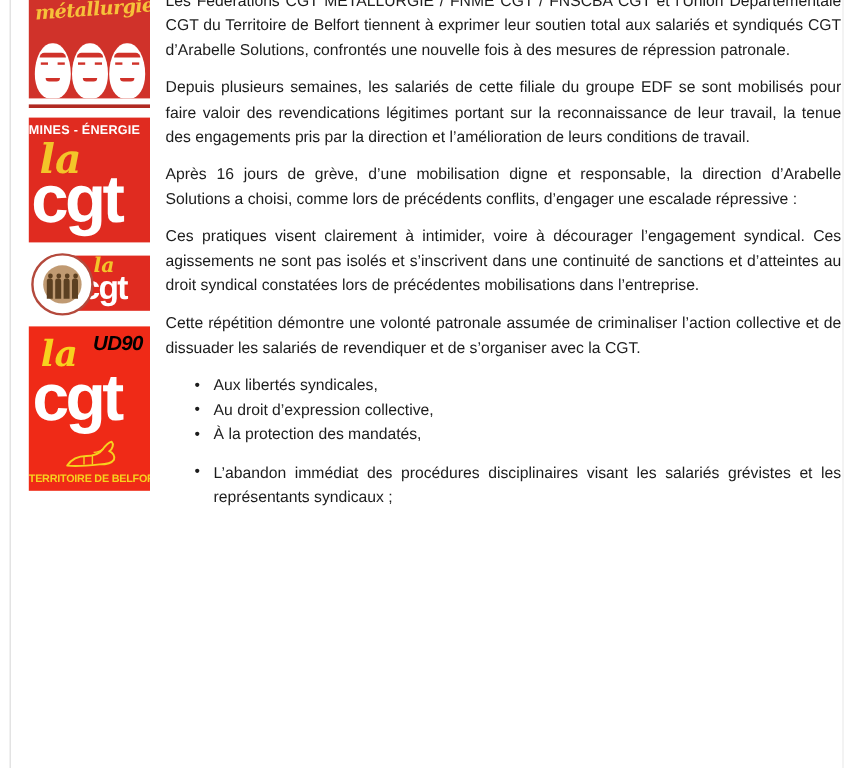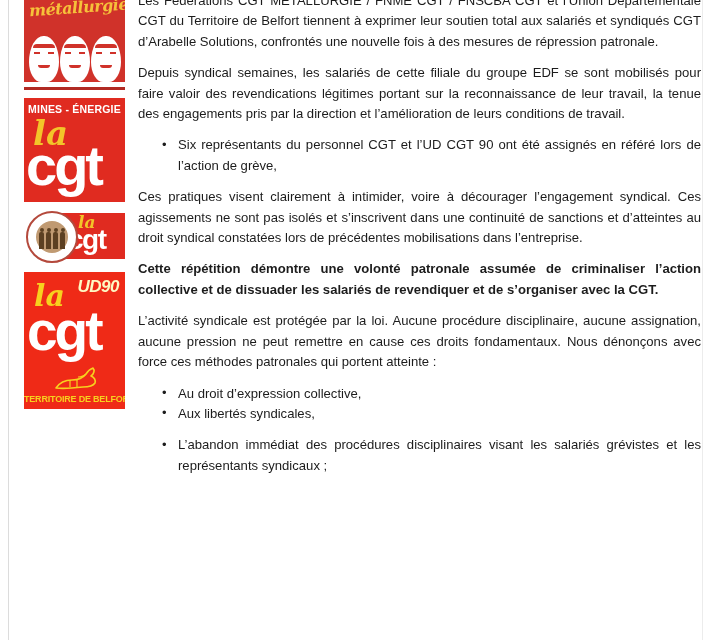--- a/index.html
+++ b/index.html
@@ -123,21 +123,21 @@
     width: 101px;
     height: 104px;
     background: #e02b20;
     position: relative;
     overflow: hidden;
   }
   .logo-mines .kicker {
     position: absolute;
     left: 0; right: 0;
     top: 5px;
-    text-align: center;
+    text-align: left;
     font-family: "Liberation Sans", sans-serif;
     font-weight: 700;
     font-size: 10.5px;
     color: #ffffff;
     letter-spacing: 0.2px;
     white-space: nowrap;
   }
   .logo-mines .la {
     position: absolute;
     left: 9px;
@@ -245,21 +245,21 @@
     position: relative;
     overflow: hidden;
   }
   .logo-ud90 .ud90 {
     position: absolute;
     right: 6px; top: 6px;
     font-family: "Liberation Sans", sans-serif;
     font-weight: 700;
     font-style: italic;
     font-size: 17px;
-    color: #fef9c3;
+    color: #000000;
     letter-spacing: -0.5px;
     line-height: 1;
   }
   .logo-ud90 .la {
     position: absolute;
     left: 10px; top: 9px;
     font-family: "DejaVu Serif", serif;
     font-style: italic;
     font-weight: 700;
     font-size: 30px;
@@ -302,21 +302,21 @@
     width: 563px;
     font-size: 13.1px;
     line-height: 20.4px;
     color: #1c1c1c;
   }
   #text-column p {
     margin: 0 0 11px 0;
     text-align: justify;
   }
   .b { font-weight: 700; }
-  p.bold-para { font-weight: 700; }
+  p.bold-para { font-weight: 400; }
 
   ul.bullets {
     list-style: none;
     margin: 0 0 11px 0;
     padding: 0;
   }
   ul.bullets li {
     position: relative;
     padding-left: 40px;
     text-align: justify;
@@ -396,37 +396,37 @@
       </svg>
       <div class="belfort">TERRITOIRE DE BELFORT</div>
     </div>
 
   </div>
 
   <div id="text-column">
 
     <p>Les Fédérations CGT METALLURGIE / FNME CGT / FNSCBA CGT et l’Union Départementale CGT du Territoire de Belfort tiennent à exprimer leur soutien total aux salariés et syndiqués CGT d’Arabelle Solutions, confrontés une nouvelle fois à des mesures de répression patronale.</p>
 
-    <p>Depuis syndical semaines, les salariés de cette filiale du groupe EDF se sont mobilisés pour faire valoir des revendications légitimes portant sur la reconnaissance de leur travail, la tenue des engagements pris par la direction et l’amélioration de leurs conditions de travail.</p>
-
+    <p>Depuis plusieurs semaines, les salariés de cette filiale du groupe EDF se sont mobilisés pour faire valoir des revendications légitimes portant sur la reconnaissance de leur travail, la tenue des engagements pris par la direction et l’amélioration de leurs conditions de travail.</p>
+
+    <p>Après 16 jours de grève, d’une mobilisation digne et responsable, la direction d’Arabelle Solutions a choisi, comme lors de précédents conflits, d’engager une escalade répressive :</p>
 
     <ul class="bullets">
-      <li>Six représentants du personnel CGT et l’UD CGT 90 ont été assignés en référé lors de l’action de grève,</li>
     </ul>
 
     <p>Ces pratiques visent clairement à intimider, voire à décourager l’engagement syndical. Ces agissements ne sont pas isolés et s’inscrivent dans une continuité de sanctions et d’atteintes au droit syndical constatées lors de précédentes mobilisations dans l’entreprise.</p>
 
     <p class="bold-para">Cette répétition démontre une volonté patronale assumée de criminaliser l’action collective et de dissuader les salariés de revendiquer et de s’organiser avec la CGT.</p>
 
 
-    <p>L’activité syndicale est protégée par la loi. Aucune procédure disciplinaire, aucune assignation, aucune pression ne peut remettre en cause ces droits fondamentaux. Nous dénonçons avec force ces méthodes patronales qui portent atteinte :</p>
 
     <ul class="bullets tight">
+      <li>Aux libertés syndicales,</li>
       <li>Au droit d’expression collective,</li>
-      <li>Aux libertés syndicales,</li>
+      <li>À la protection des mandatés,</li>
     </ul>
 
 
     <ul class="bullets">
       <li>L’abandon immédiat des procédures disciplinaires visant les salariés grévistes et les représentants syndicaux ;</li>
 
     </ul>
 
   </div>
 

